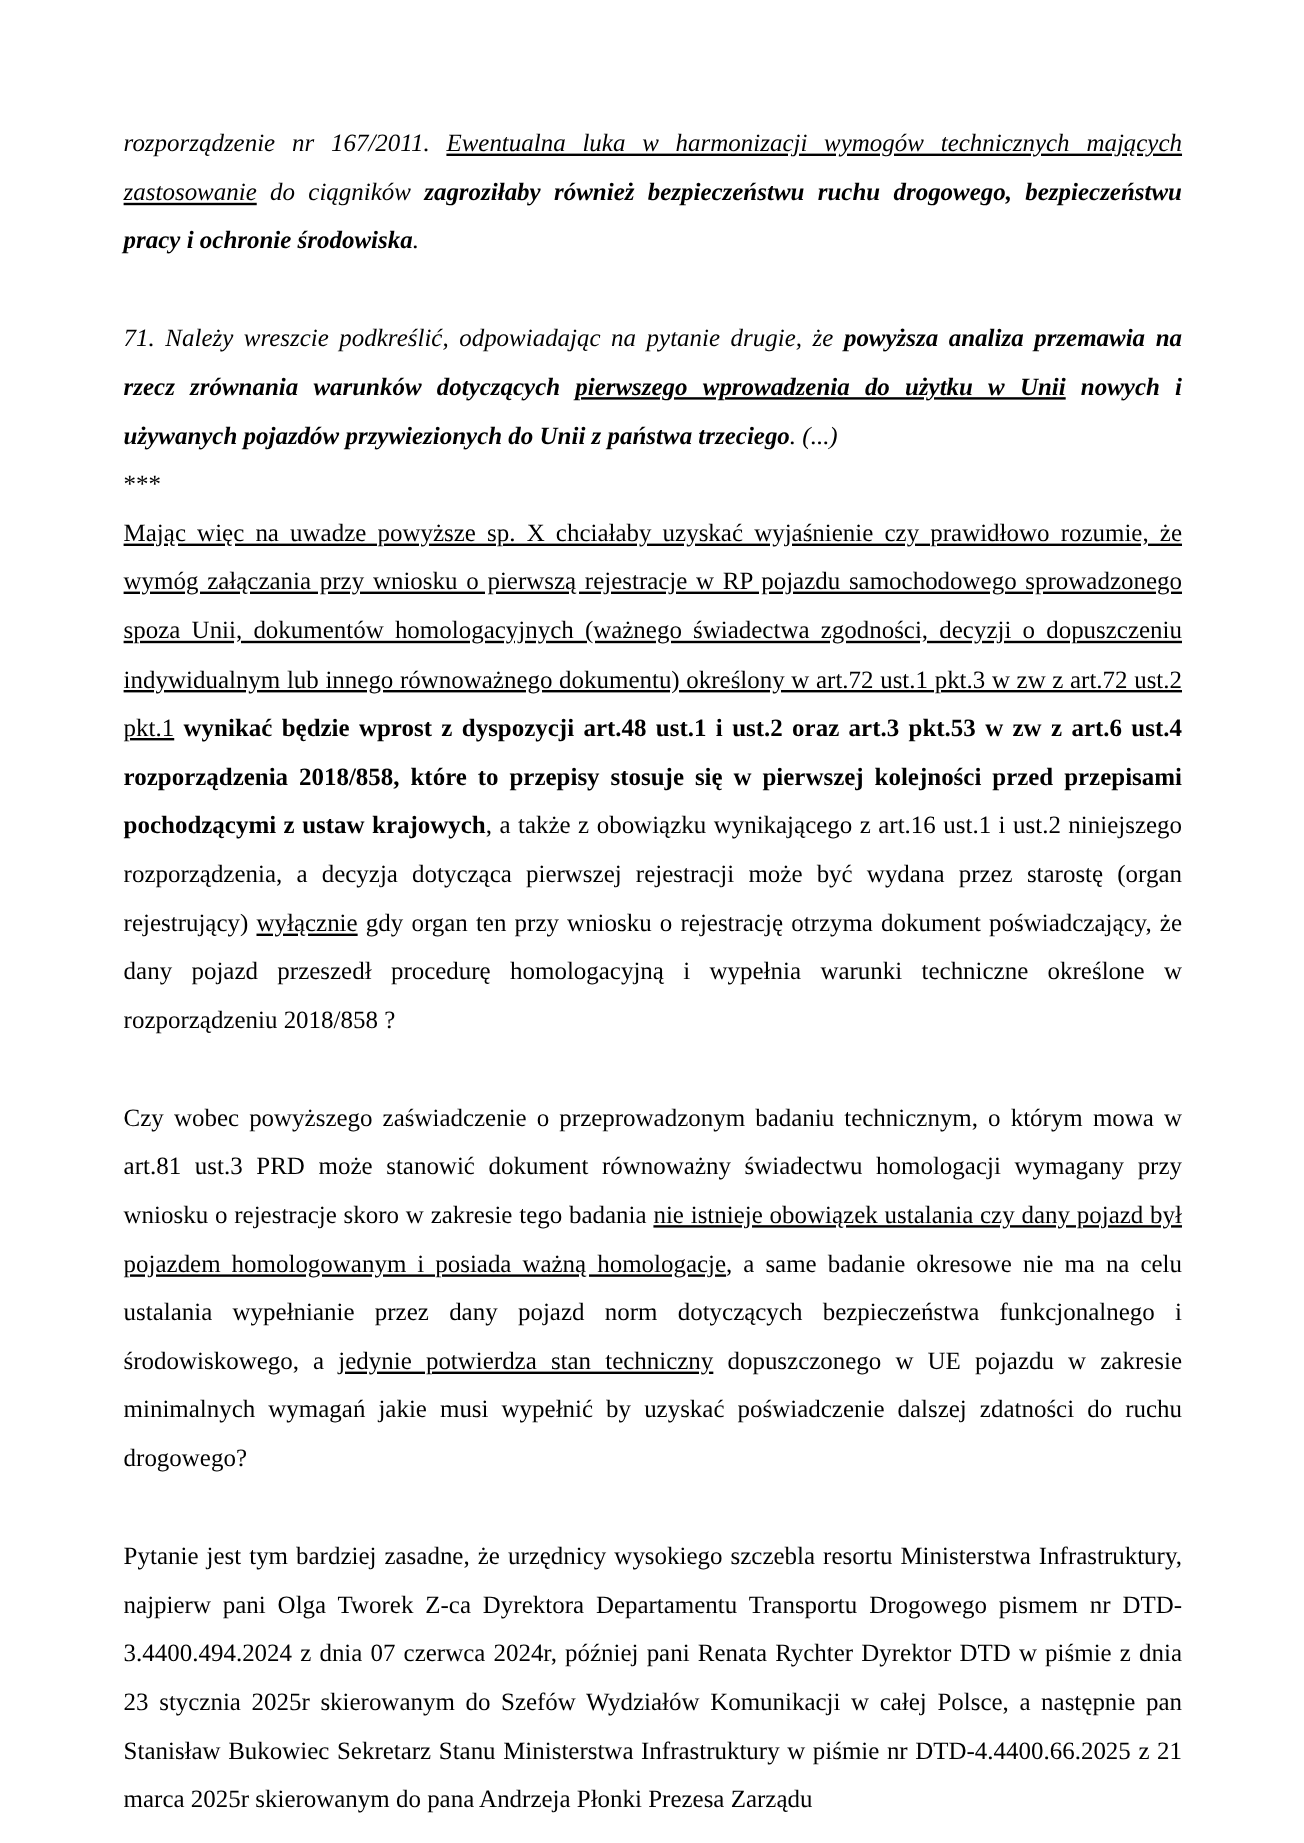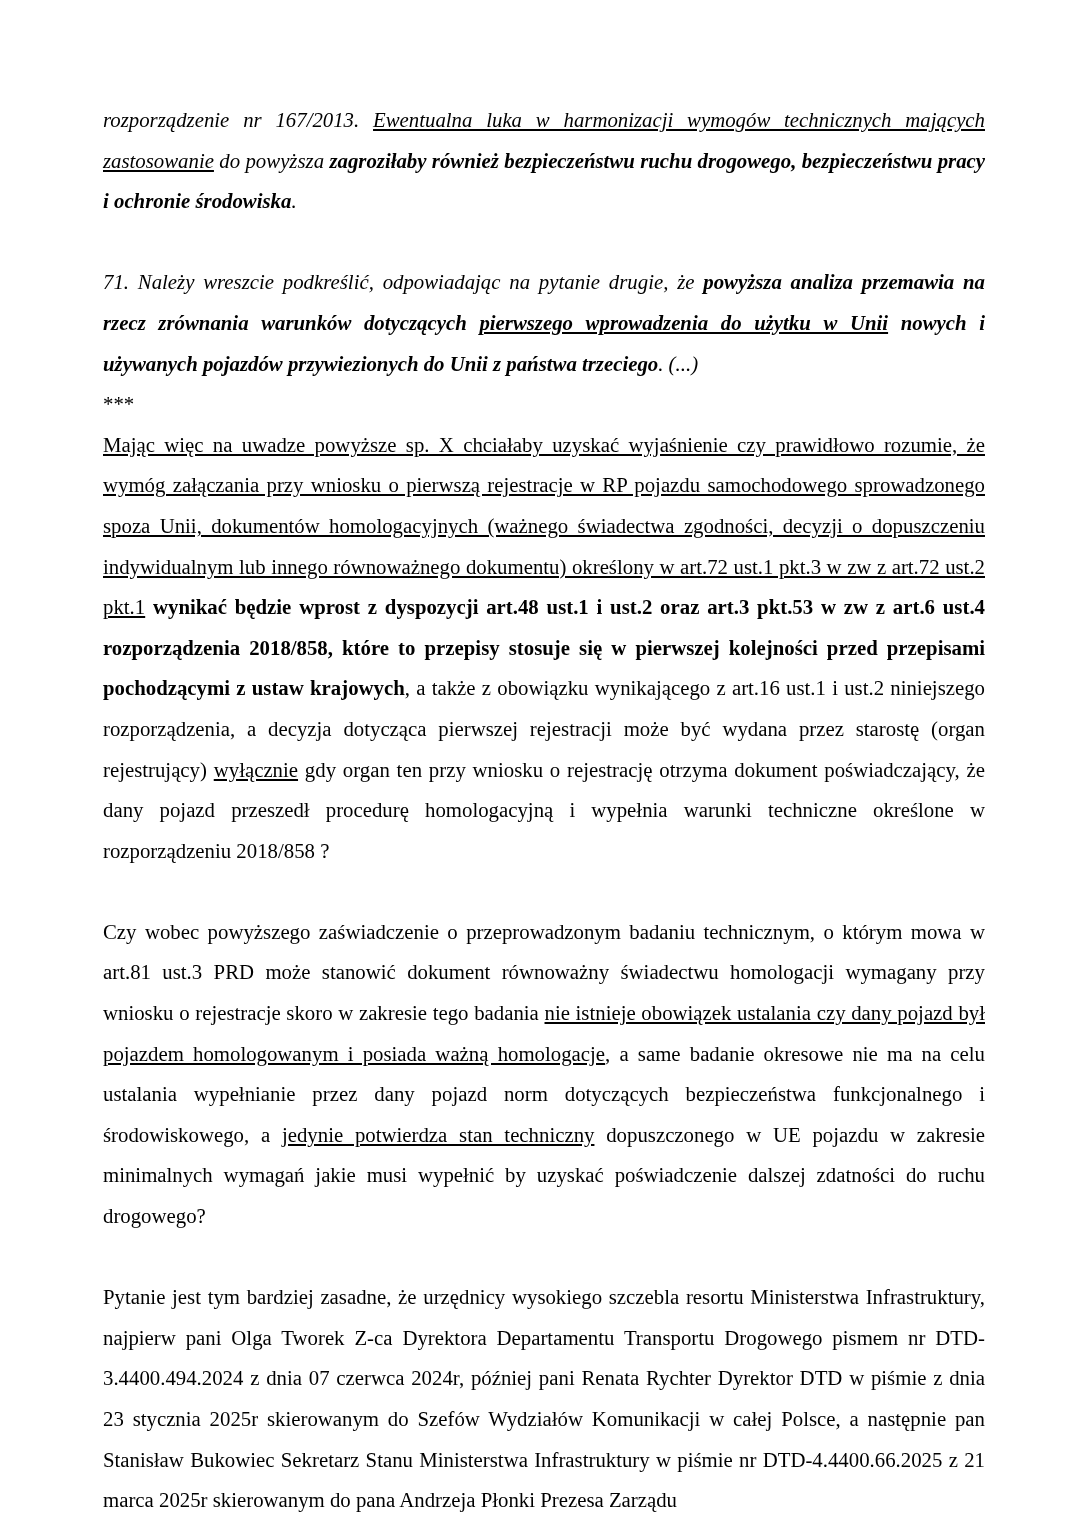--- a/index.html
+++ b/index.html
@@ -33,20 +33,20 @@
   }
   .it { font-style: italic; }
   .bd { font-weight: bold; }
   .ul { text-decoration: underline; }
 </style>
 </head>
 <body>
 
 <div class="page">
   <div class="content">
-      <p class="para"><span class="it">rozporządzenie nr 167/2013. </span><span class="it ul">Ewentualna luka w harmonizacji wymogów technicznych mających zastosowanie</span><span class="it"> do powyższa </span><span class="bd it">zagroziłaby również bezpieczeństwu ruchu drogowego, bezpieczeństwu pracy i ochronie środowiska</span><span class="it">.</span></p>
+      <p class="para"><span class="it">rozporządzenie nr 167/2011. </span><span class="it ul">Ewentualna luka w harmonizacji wymogów technicznych mających zastosowanie</span><span class="it"> do ciągników </span><span class="bd it">zagroziłaby również bezpieczeństwu ruchu drogowego, bezpieczeństwu pracy i ochronie środowiska</span><span class="it">.</span></p>
       <p class="para gap"><span class="it">71. Należy wreszcie podkreślić, odpowiadając na pytanie drugie, że </span><span class="bd it">powyższa analiza przemawia na rzecz zrównania warunków dotyczących </span><span class="bd it ul">pierwszego wprowadzenia do użytku w Unii</span><span class="bd it"> nowych i używanych pojazdów przywiezionych do Unii z państwa trzeciego</span><span class="it">. (...)</span></p>
       <p class="para"><span>***</span></p>
       <p class="para"><span class="ul">Mając więc na uwadze powyższe sp. X chciałaby uzyskać wyjaśnienie czy prawidłowo rozumie, że wymóg załączania przy wniosku o pierwszą rejestracje w RP pojazdu samochodowego sprowadzonego spoza Unii, dokumentów homologacyjnych (ważnego świadectwa zgodności, decyzji o dopuszczeniu indywidualnym lub innego równoważnego dokumentu) określony w art.72 ust.1 pkt.3 w zw z art.72 ust.2 pkt.1</span><span class="bd"> wynikać będzie wprost z dyspozycji art.48 ust.1 i ust.2 oraz art.3 pkt.53 w zw z art.6 ust.4 rozporządzenia 2018/858, które to przepisy stosuje się w pierwszej kolejności przed przepisami pochodzącymi z ustaw krajowych</span><span>, a także z obowiązku wynikającego z art.16 ust.1 i ust.2 niniejszego rozporządzenia, a decyzja  dotycząca pierwszej rejestracji może być wydana przez starostę (organ rejestrujący) </span><span class="ul">wyłącznie</span><span> gdy organ ten przy wniosku o rejestrację otrzyma dokument poświadczający, że dany pojazd przeszedł procedurę homologacyjną i wypełnia warunki techniczne określone w rozporządzeniu 2018/858 ?</span></p>
       <p class="para gap"><span>Czy wobec powyższego zaświadczenie o przeprowadzonym badaniu technicznym, o którym mowa w art.81 ust.3 PRD może stanowić dokument równoważny świadectwu homologacji wymagany przy wniosku o rejestracje skoro w zakresie tego badania </span><span class="ul">nie istnieje obowiązek ustalania czy dany pojazd był pojazdem homologowanym i posiada ważną homologacje</span><span>, a same badanie okresowe nie ma na celu ustalania wypełnianie przez dany pojazd norm dotyczących bezpieczeństwa funkcjonalnego i środowiskowego, a </span><span class="ul">jedynie potwierdza stan techniczny</span><span> dopuszczonego w UE pojazdu w zakresie minimalnych wymagań jakie musi wypełnić by uzyskać poświadczenie dalszej zdatności do ruchu drogowego?</span></p>
       <p class="para gap"><span>Pytanie jest tym bardziej zasadne, że urzędnicy wysokiego szczebla resortu Ministerstwa Infrastruktury, najpierw pani Olga Tworek Z-ca Dyrektora Departamentu Transportu Drogowego pismem nr DTD-3.4400.494.2024 z dnia 07 czerwca 2024r, później  pani Renata Rychter Dyrektor DTD w piśmie z dnia 23 stycznia 2025r skierowanym do Szefów Wydziałów Komunikacji w całej Polsce, a następnie pan Stanisław Bukowiec Sekretarz Stanu Ministerstwa Infrastruktury w piśmie nr DTD-4.4400.66.2025 z 21 marca 2025r skierowanym do pana Andrzeja Płonki Prezesa Zarządu</span></p>
     </div>
 </div>
 
 </body></html>

